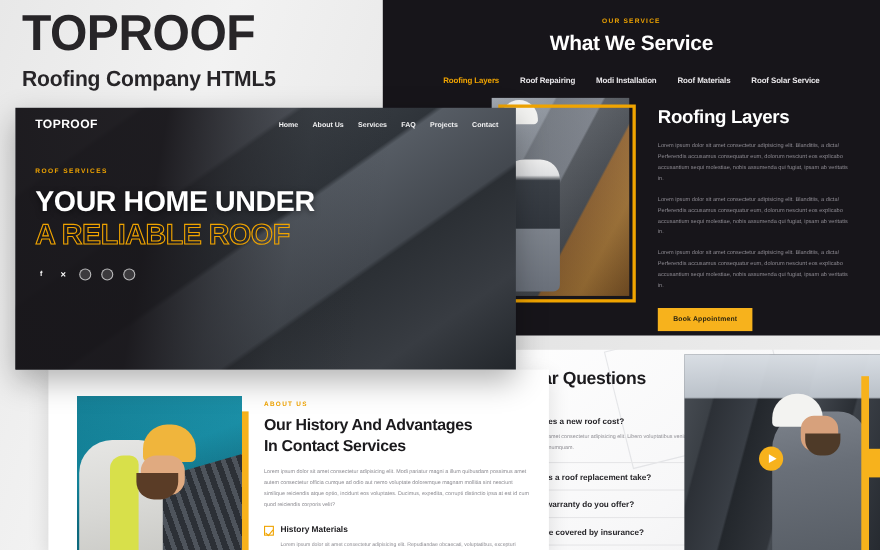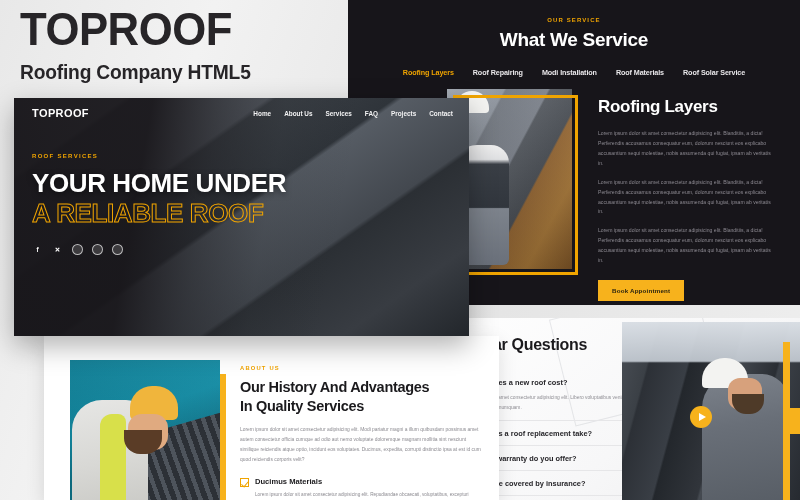--- a/index.html
+++ b/index.html
@@ -339,28 +339,28 @@
         <div class="hat"></div>
         <div class="face"></div>
         <div class="beard"></div>
       </div>
     </div>
 
     <div class="about-text">
       <div class="about-eyebrow">ABOUT US</div>
       <div class="about-h2">
         <span>Our History And Advantages</span><br>
-        <span>In Quality Services</span>
+        <span>In Contact Services</span>
       </div>
       <p class="about-p">Lorem ipsum dolor sit amet consectetur adipisicing elit. Modi pariatur magni a illum quibusdam possimus amet autem consectetur officia cumque ad odio aut nemo voluptate doloremque magnam mollitia sint nesciunt similique reiciendis atque optio, incidunt eos voluptates. Ducimus, expedita, corrupti distinctio ipsa at est id cum quod reiciendis corporis velit?</p>
 
       <div class="about-feat">
         <span class="chk"></span>
         <div>
-          <h4>Ducimus Materials</h4>
+          <h4>History Materials</h4>
           <p>Lorem ipsum dolor sit amet consectetur adipisicing elit. Repudiandae obcaecati, voluptatibus, excepturi quaerat nisi ipsum temporibus.</p>
         </div>
       </div>
 
     </div>
   </div>
 </div>
 
 <div class="faq">
   <div class="faq-bg"></div>

